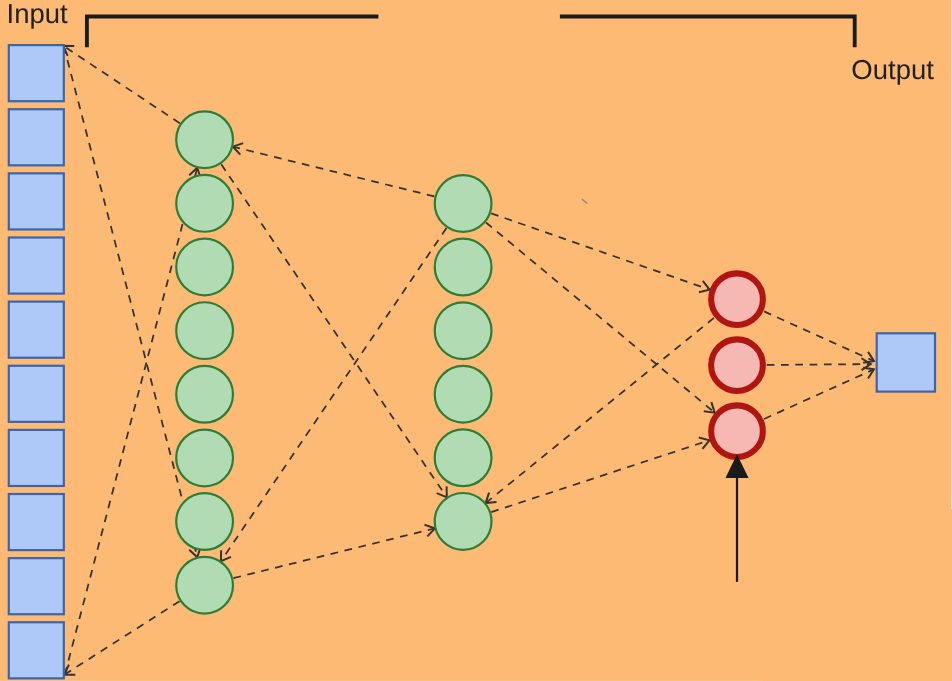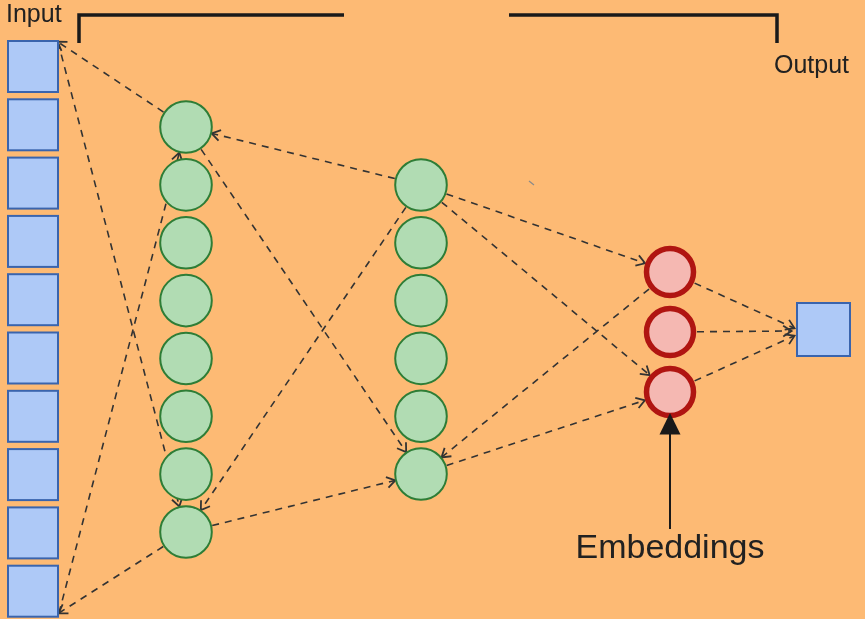--- a/index.html
+++ b/index.html
@@ -78,14 +78,13 @@
       <rect x="797" y="303" width="53" height="53" fill="#aec9f7" stroke="#3a64ad" stroke-width="2"></rect>
       <polyline points="79,43 79,15 344,15" fill="none" stroke="#1a1a1a" stroke-width="3.5"></polyline>
       <polyline points="509,15 777,15 777,43" fill="none" stroke="#1a1a1a" stroke-width="3.5"></polyline>
       <line x1="670" y1="529" x2="670" y2="432" stroke="#1a1a1a" stroke-width="2"></line>
       <polygon points="670,413 659.5,434.5 680.5,434.5" fill="#1a1a1a"></polygon>
       <line x1="529" y1="181" x2="534" y2="185" stroke="#8a8a8a" stroke-width="1.3"></line>
     </svg>
 
   <div class="label input-label">Input</div>
   <div class="label output-label">Output</div>
-  <div class="label emb-label">Embeddings</div>
 </div>
 
 </body></html>

